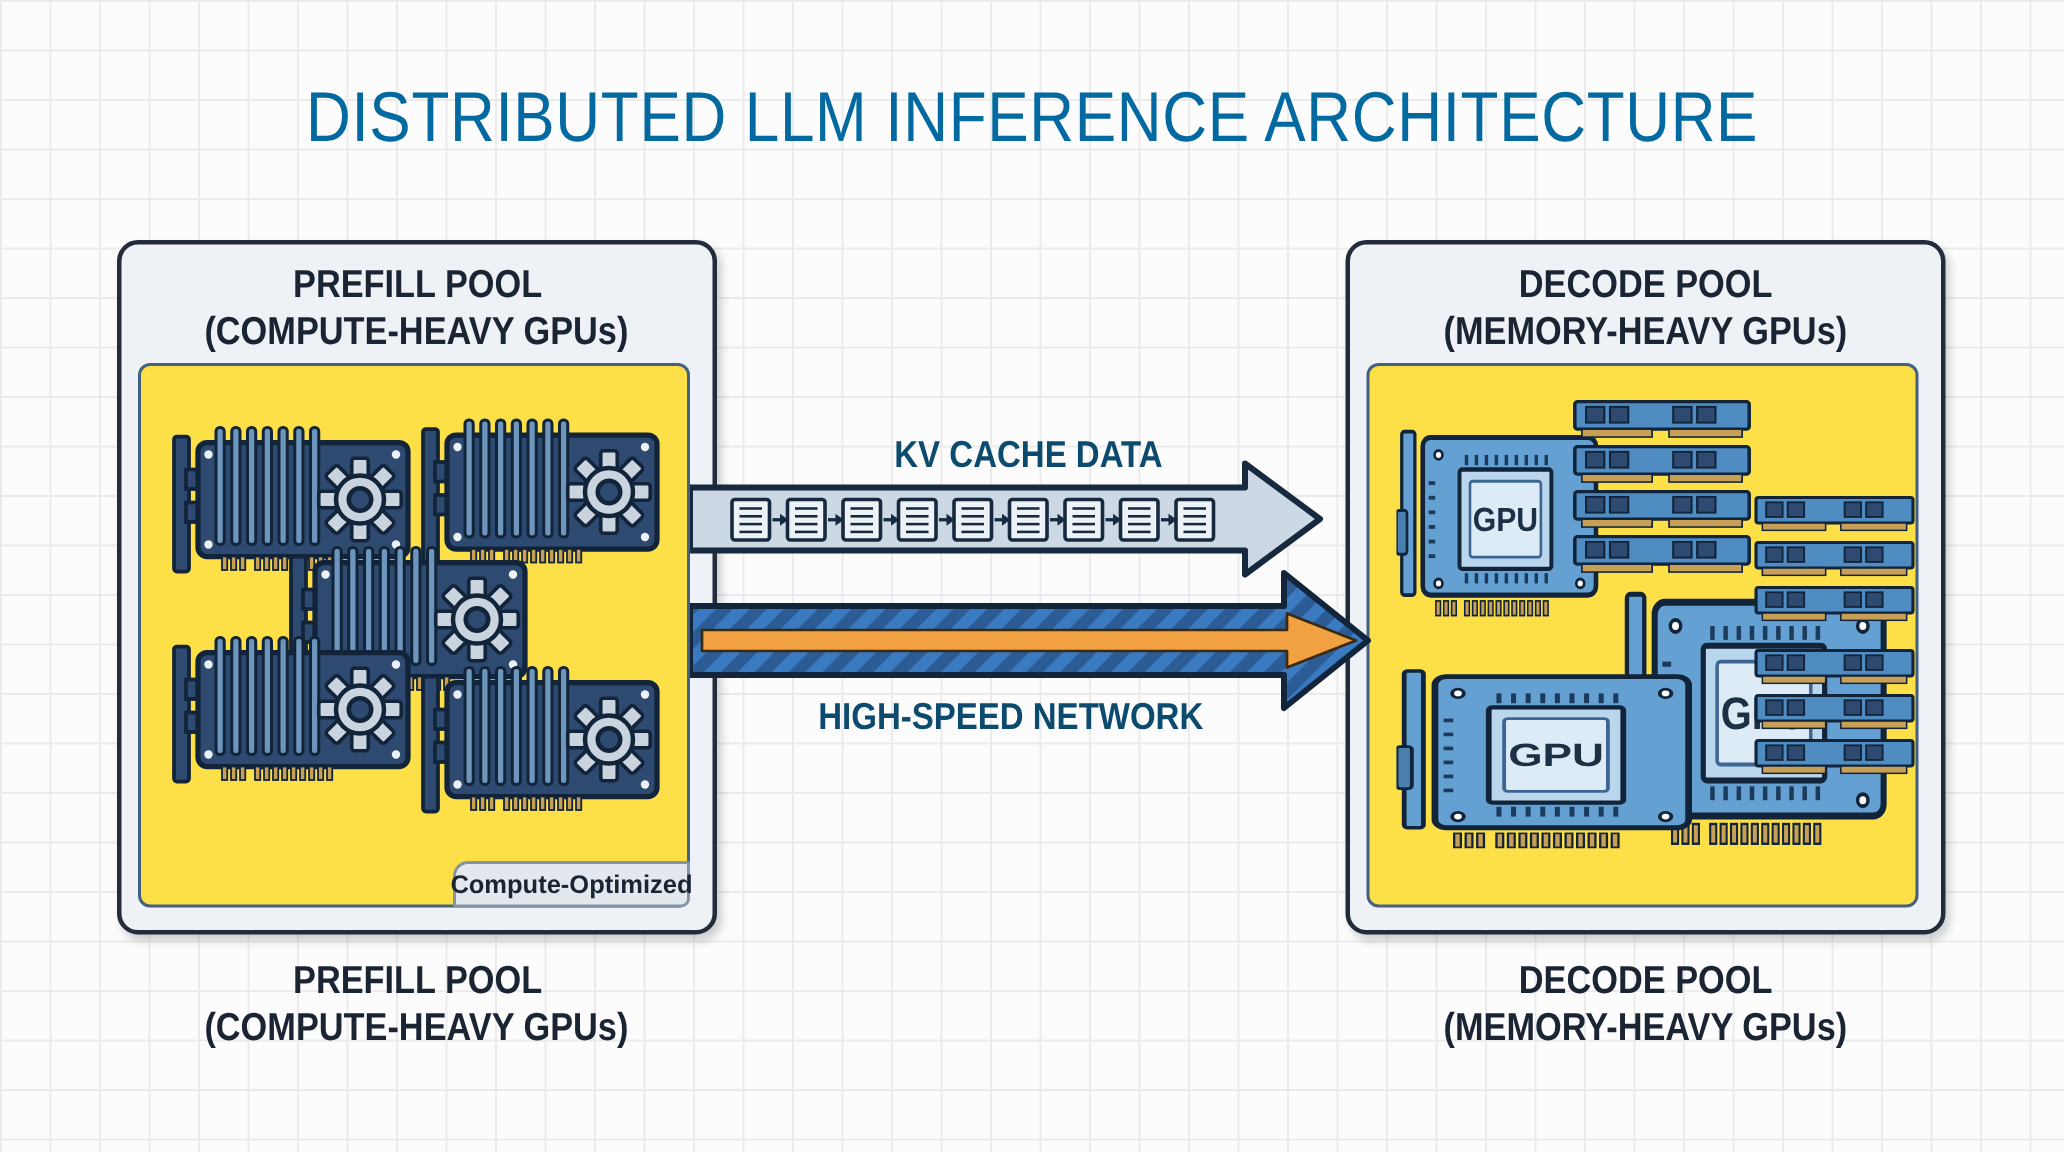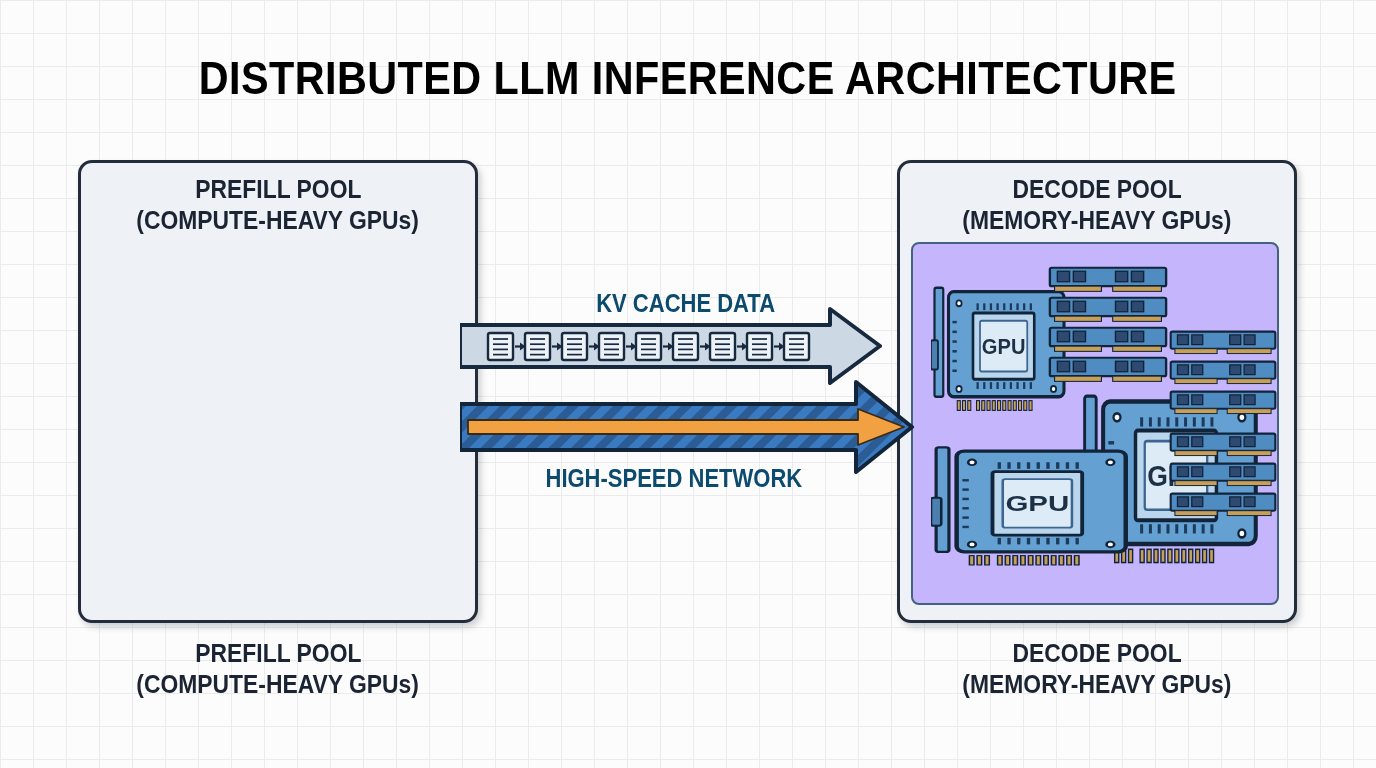--- a/index.html
+++ b/index.html
@@ -10,37 +10,37 @@
     background-image:
       linear-gradient(#ebebeb 1px, transparent 1px),
       linear-gradient(90deg, #ebebeb 1px, transparent 1px);
     background-size:33px 33px;
     color:#1b2433;
   }
   .abs{position:absolute;}
   .condensed{display:inline-block;transform:scaleX(.88);transform-origin:center;}
   #title{
     left:0;top:50px;width:1376px;text-align:center;
-    font-size:47px;font-weight:700;letter-spacing:.5px;color:#000000;white-space:nowrap;
+    font-size:47px;font-weight:400;letter-spacing:.5px;color:#0369a1;white-space:nowrap;
   }
   .panel{
     width:400px;height:463px;top:160px;
     background:#eef1f5;border:3px solid #232c3a;border-radius:14px;
     box-shadow:3px 4px 6px rgba(40,50,60,.22);
     box-sizing:border-box;
   }
   #panel-left{left:78px;}
   #panel-right{left:897px;}
   .panel-header{
     position:absolute;left:0;top:11px;width:100%;text-align:center;
     font-size:26px;font-weight:700;line-height:31px;color:#1b2433;
   }
   .inner-box{
     position:absolute;left:11px;top:79px;width:368px;height:363px;
-    background:#c4b5fd;border:2px solid #44627f;border-radius:8px;
+    background:#fde047;border:2px solid #44627f;border-radius:8px;
     box-sizing:border-box;
   }
   .badge{
     position:absolute;right:-2px;bottom:-2px;width:158px;height:31px;
     background:#e2e8ee;border:2px solid #8494a5;border-radius:10px 2px 6px 2px;
     display:flex;align-items:center;justify-content:center;
     font-size:17px;font-weight:600;color:#1b2433;box-sizing:border-box;white-space:nowrap;
   }
   .caption{
     top:638px;width:400px;text-align:center;
@@ -213,20 +213,40 @@
     </g>
   </defs>
 </svg>
 
 <div id="title" class="abs"><span class="condensed">DISTRIBUTED LLM INFERENCE ARCHITECTURE</span></div>
 
 <div id="panel-left" class="abs panel">
   <div class="panel-header">
     <span class="condensed">PREFILL POOL</span><br>
     <span class="condensed">(COMPUTE-HEAVY GPUs)</span>
+  </div>
+  <div class="inner-box">
+    <svg class="abs" style="left:18px;top:39px" width="165" height="105" viewBox="0 0 165 105">
+        <use href="#ccard"></use>
+      </svg>
+    <svg class="abs" style="left:184px;top:34px" width="165" height="105" viewBox="0 0 165 105">
+        <use href="#ccard"></use>
+      </svg>
+    <svg class="abs" style="left:96px;top:119px" width="165" height="105" viewBox="0 0 165 105">
+        <use href="#ccard"></use>
+      </svg>
+    <svg class="abs" style="left:18px;top:179px" width="165" height="105" viewBox="0 0 165 105">
+        <use href="#ccard"></use>
+      </svg>
+    <svg class="abs" style="left:184px;top:199px" width="165" height="105" viewBox="0 0 165 105">
+        <use href="#ccard"></use>
+      </svg>
+    <div class="badge">
+        <span>Compute-Optimized</span>
+      </div>
   </div>
 </div>
 
 <div id="panel-right" class="abs panel">
   <div class="panel-header">
     <span class="condensed">DECODE POOL</span><br>
     <span class="condensed">(MEMORY-HEAVY GPUs)</span>
   </div>
   <div class="inner-box">
     <svg class="abs" style="left:18px;top:34px" width="140" height="146" viewBox="0 0 160 150" preserveAspectRatio="none">

